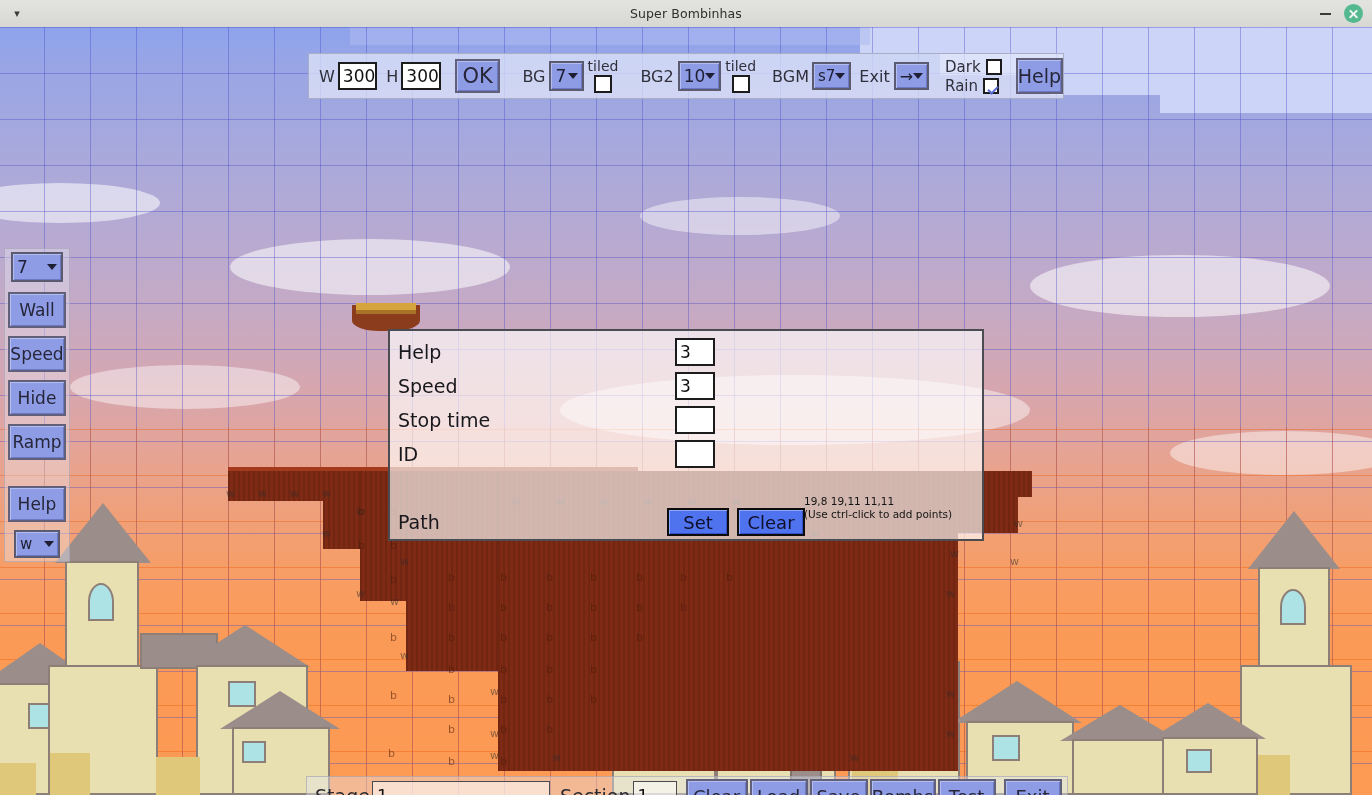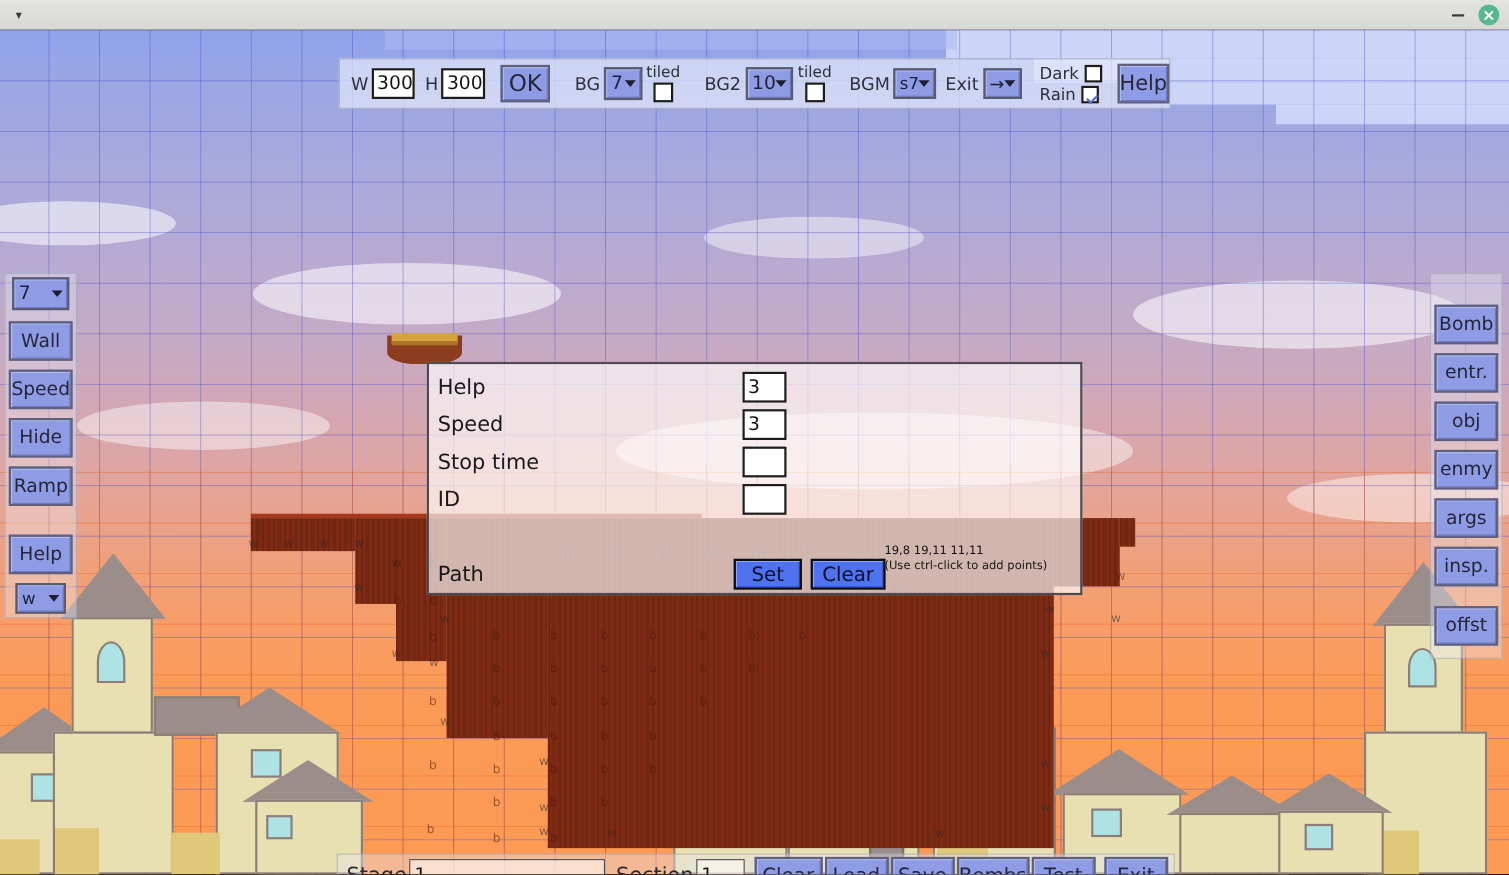--- a/index.html
+++ b/index.html
@@ -185,20 +185,21 @@
   }
   .bbtn{height:34px;font-size:18px;margin-right:2px;}
 </style>
 </head>
 <body>
 
 <div id="app">
 
   <div id="titlebar">
     <div class="tb-menu">▾</div>
+    <div class="tb-title">Super Bombinhas</div>
     <div class="tb-right">
       <div class="tb-min"></div>
       <div class="tb-close"></div>
     </div>
   </div>
 
   <div id="canvas">
 
     <div id="sky"></div>
 
@@ -425,30 +426,20 @@
       <div class="btn sidebtn">Speed</div>
       <div class="btn sidebtn">Hide</div>
       <div class="btn sidebtn" style="margin-bottom:26px;">Ramp</div>
       <div class="btn sidebtn">Help</div>
       <div class="dd" style="position:relative;width:46px;height:28px;">
         <span style="font-size:15px;">w</span>
         <span class="caret"></span>
       </div>
     </div>
 
-    <div class="sidecol" style="left:1304px;top:225px;">
-      <div class="panelbg"></div>
-      <div class="btn sidebtn" style="margin-top:25px;">Bomb</div>
-      <div class="btn sidebtn">entr.</div>
-      <div class="btn sidebtn">obj</div>
-      <div class="btn sidebtn">enmy</div>
-      <div class="btn sidebtn">args</div>
-      <div class="btn sidebtn" style="margin-bottom:18px;">insp.</div>
-      <div class="btn sidebtn">offst</div>
-    </div>
 
     <div id="objdlg">
       <div class="row" style="top:4px;">
         <span class="rlabel">Help</span>
         <div class="field rfield">3</div>
       </div>
       <div class="row" style="top:38px;">
         <span class="rlabel">Speed</span>
         <div class="field rfield">3</div>
       </div>

